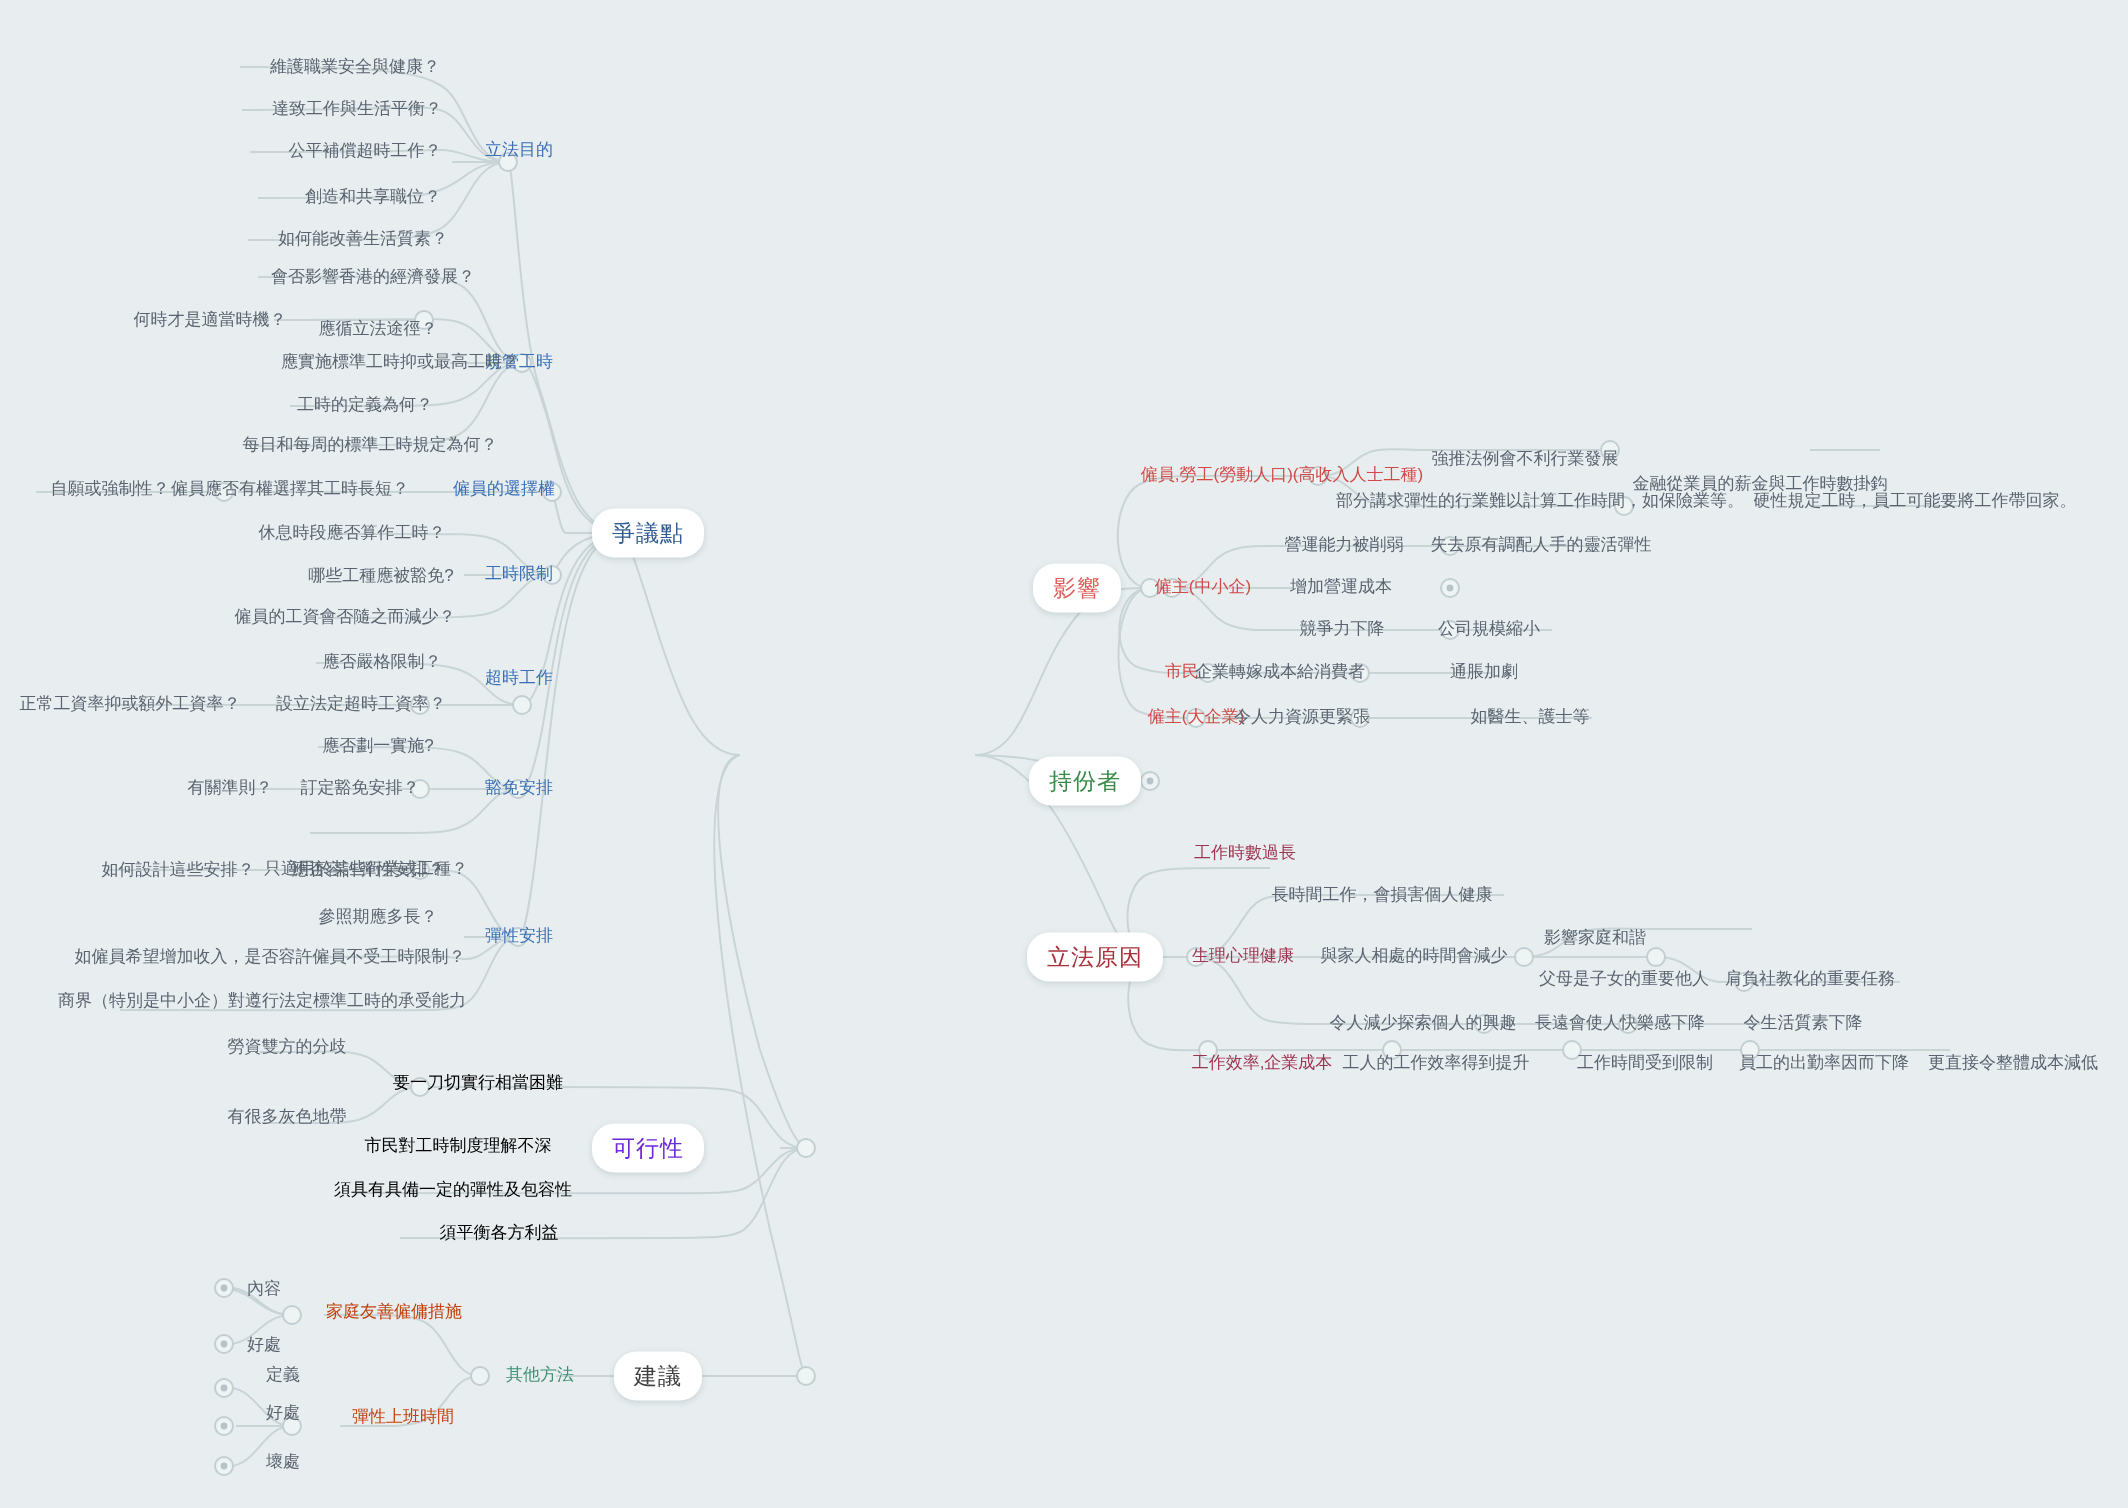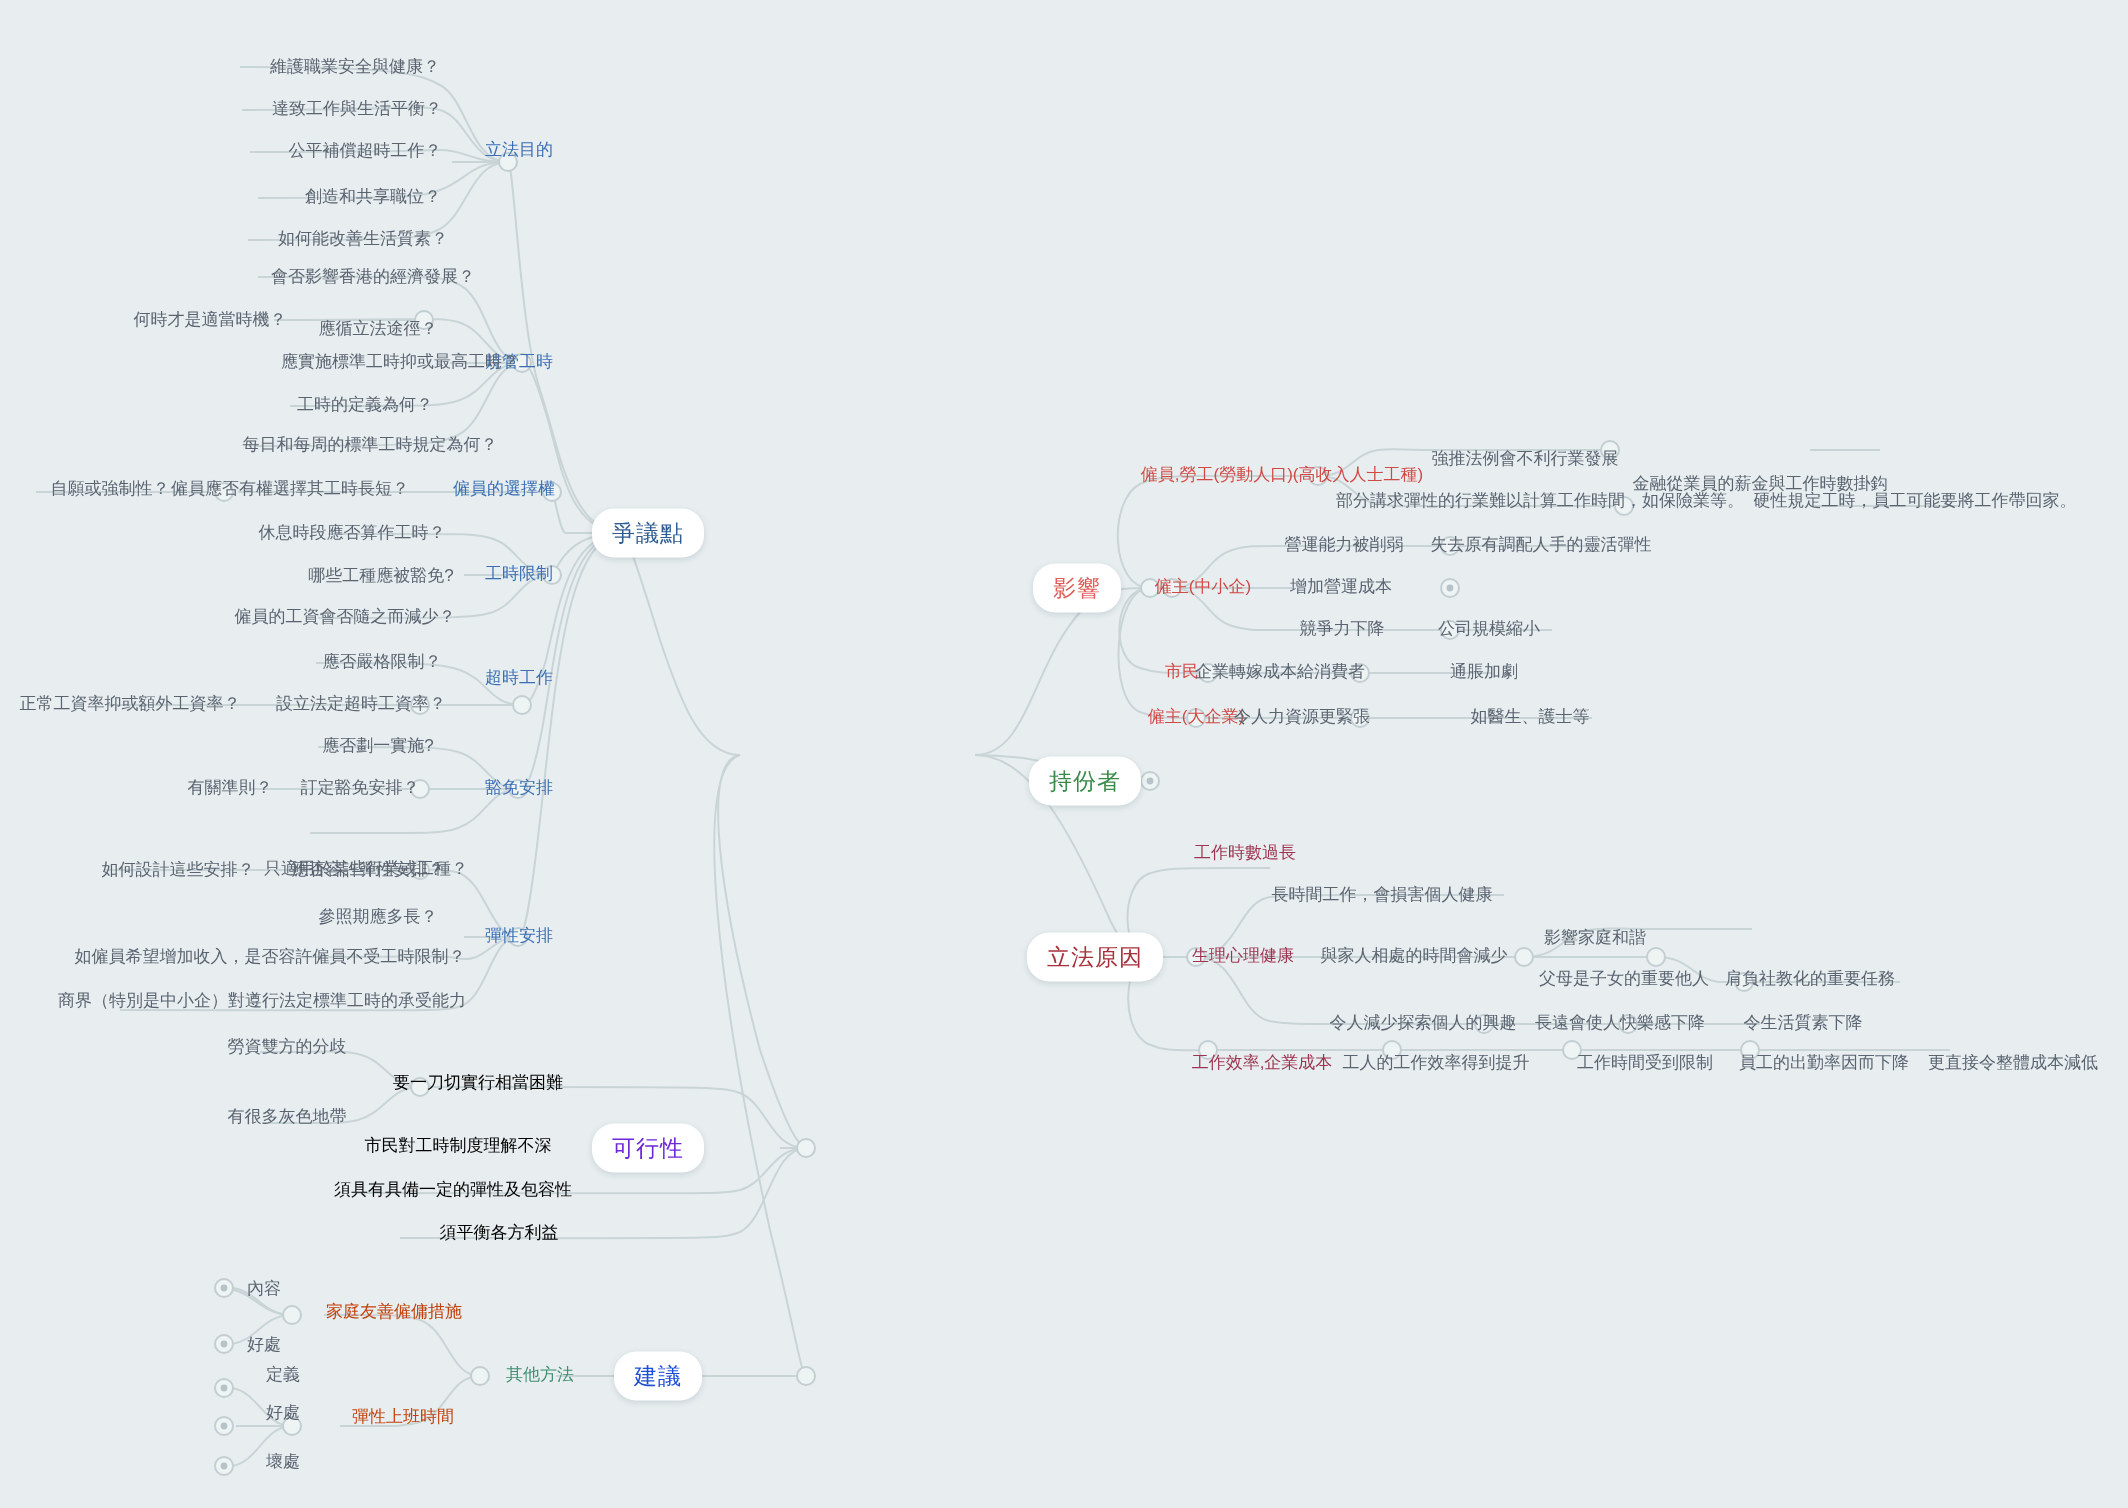--- a/index.html
+++ b/index.html
@@ -41,21 +41,21 @@
     padding:9px 20px;
     border-radius:22px;
     box-shadow:0 2px 6px rgba(40,70,90,.16);
     letter-spacing:1px;
   }
   .pill.c-blue{color:#2e5c93;}
   .pill.c-red{color:#e05c58;}
   .pill.c-green{color:#3a8a4a;}
   .pill.c-maroon{color:#a8303a;}
   .pill.c-purple{color:#6d28d9;}
-  .pill.c-teal{color:#1d4ed8;}
+  .pill.c-teal{color:#404040;}
   
   .l2{font-size:17px;}
   .l2.c-blue{color:#3a6fb5;}
   .l2.c-red{color:#d04a45;}
   .l2.c-maroon{color:#9e3550;}
   .l2.c-purple{color:#000000;}
   .l2.c-teal{color:#3f8f6f;}
   .l2.c-green{color:#c2410c;}
 </style>
 </head>

